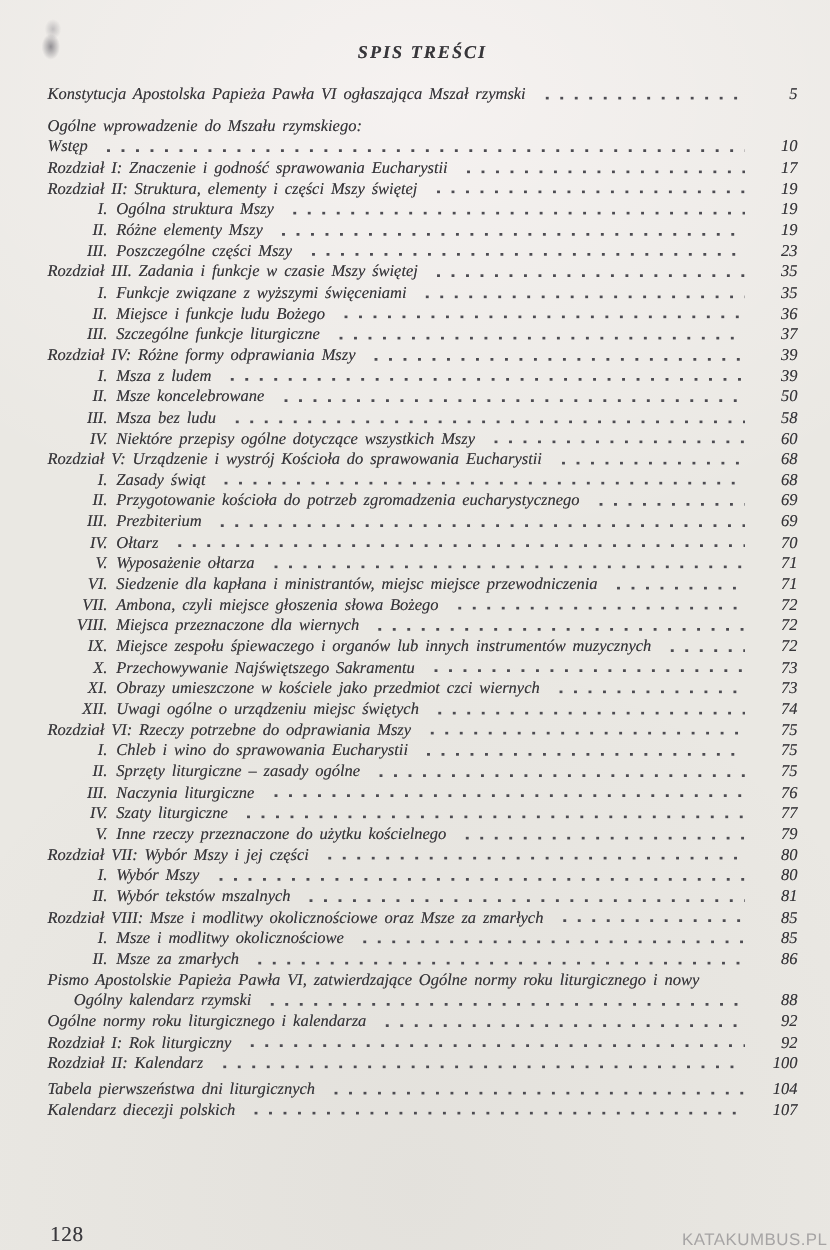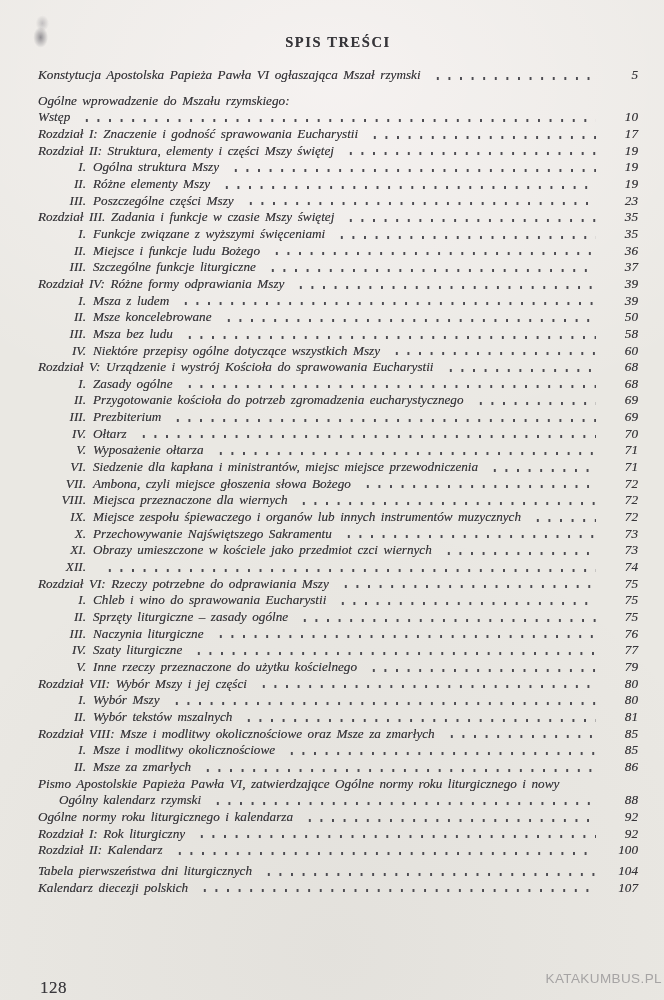--- a/index.html
+++ b/index.html
@@ -25,20 +25,21 @@
     position:absolute;inset:0;
     padding:34px 26px 0 38px;
     box-sizing:border-box;
     color:#37363a;
     text-shadow:0 0 0.45px rgba(45,44,50,0.55);
   }
   .title{
     text-align:center;
     font-size:14.5px;font-weight:bold;letter-spacing:1.6px;
     margin:0 0 16px 0;
+    font-style:italic;
   }
   .toc{font-size:13.2px;line-height:16.65px;word-spacing:2.2px;}
   .row{display:flex;align-items:stretch;white-space:nowrap;font-style:italic;}
   .row .numeral{flex:none;width:48px;text-align:right;margin-right:7px;}
   .row .label{flex:none;}
   .row.lvl2{padding-left:21px;}
   .row .leader{
     flex:1 1 auto;min-width:14px;margin:0 10px 0 9px;
     background-image:radial-gradient(circle, #4d4c52 1.15px, rgba(0,0,0,0) 1.35px);
     background-size:11.6px 5px;
@@ -47,21 +48,21 @@
   }
   .row .pg{flex:none;width:32px;text-align:right;}
   .gap-lg{margin-top:9px;}
   .gap-sm{margin-top:4px;}
   .folio{
     position:absolute;left:40px;top:978px;
     font-size:17px;letter-spacing:0.5px;color:#3a393d;
     text-shadow:0 0 0.45px rgba(45,44,50,0.55);
   }
   .watermark{
-    position:absolute;right:2px;bottom:14px;
+    position:absolute;right:2px;bottom:1px;
     font-family:"Liberation Sans","DejaVu Sans",sans-serif;
     font-size:13.5px;color:#a6a4a4;letter-spacing:0.4px;
   }
 </style>
 </head>
 <body>
 
 <div class="paper-shade"></div>
 <div class="smudge"></div>
 
@@ -161,21 +162,21 @@
         <span class="leader"></span>
         <span class="pg">60</span>
       </div>
       <div class="row lvl0">
         <span class="label">Rozdział V: Urządzenie i wystrój Kościoła do sprawowania Eucharystii</span>
         <span class="leader"></span>
         <span class="pg">68</span>
       </div>
       <div class="row lvl1">
         <span class="numeral">I.</span>
-        <span class="label">Zasady ogólne</span>
+        <span class="label">Zasady świąt</span>
         <span class="leader"></span>
         <span class="pg">68</span>
       </div>
       <div class="row lvl1">
         <span class="numeral">II.</span>
         <span class="label">Przygotowanie kościoła do potrzeb zgromadzenia eucharystycznego</span>
         <span class="leader"></span>
         <span class="pg">69</span>
       </div>
       <div class="row lvl1">
@@ -227,20 +228,21 @@
         <span class="pg">73</span>
       </div>
       <div class="row lvl1">
         <span class="numeral">XI.</span>
         <span class="label">Obrazy umieszczone w kościele jako przedmiot czci wiernych</span>
         <span class="leader"></span>
         <span class="pg">73</span>
       </div>
       <div class="row lvl1">
         <span class="numeral">XII.</span>
+        <span class="label">Uwagi ogólne o urządzeniu miejsc świętych</span>
         <span class="leader"></span>
         <span class="pg">74</span>
       </div>
       <div class="row lvl0">
         <span class="label">Rozdział VI: Rzeczy potrzebne do odprawiania Mszy</span>
         <span class="leader"></span>
         <span class="pg">75</span>
       </div>
       <div class="row lvl1">
         <span class="numeral">I.</span>

